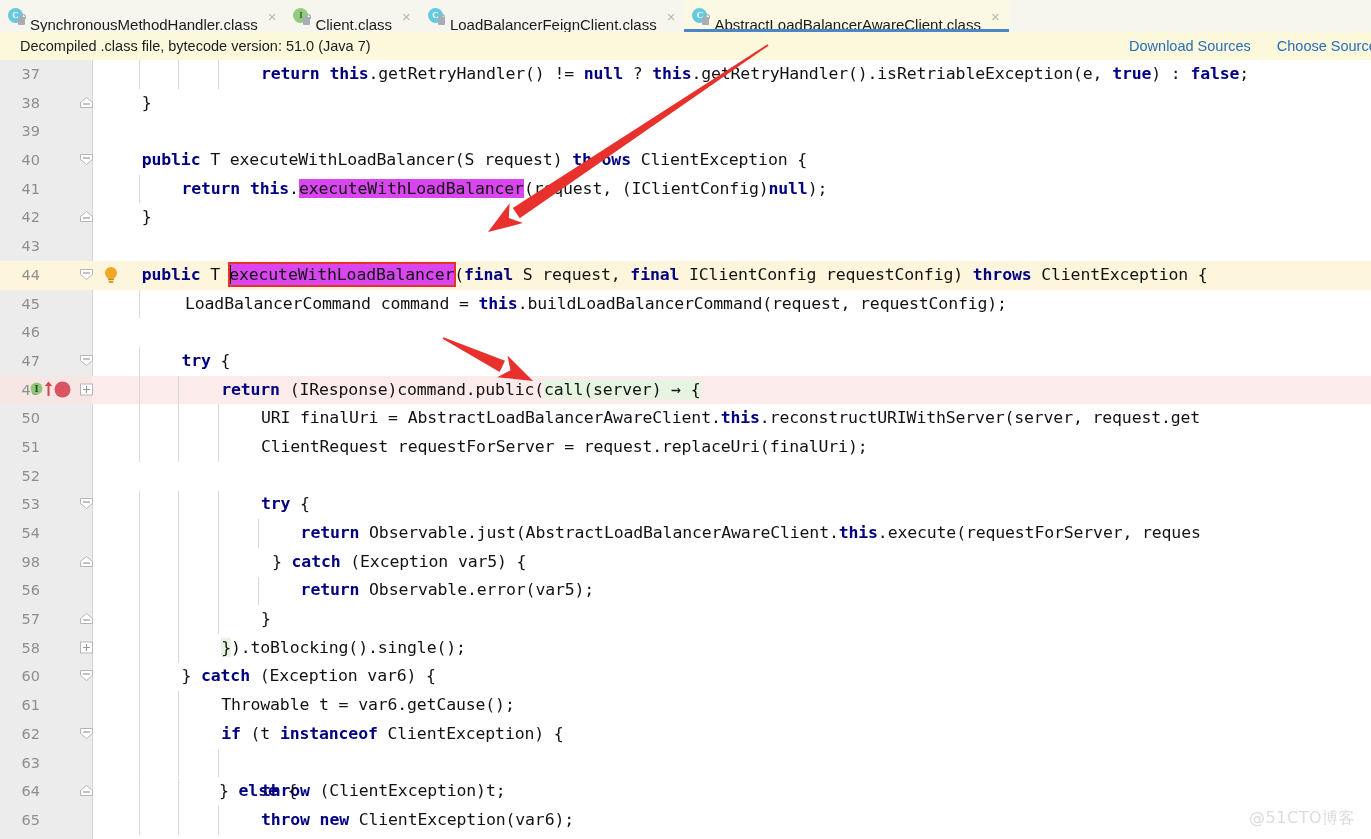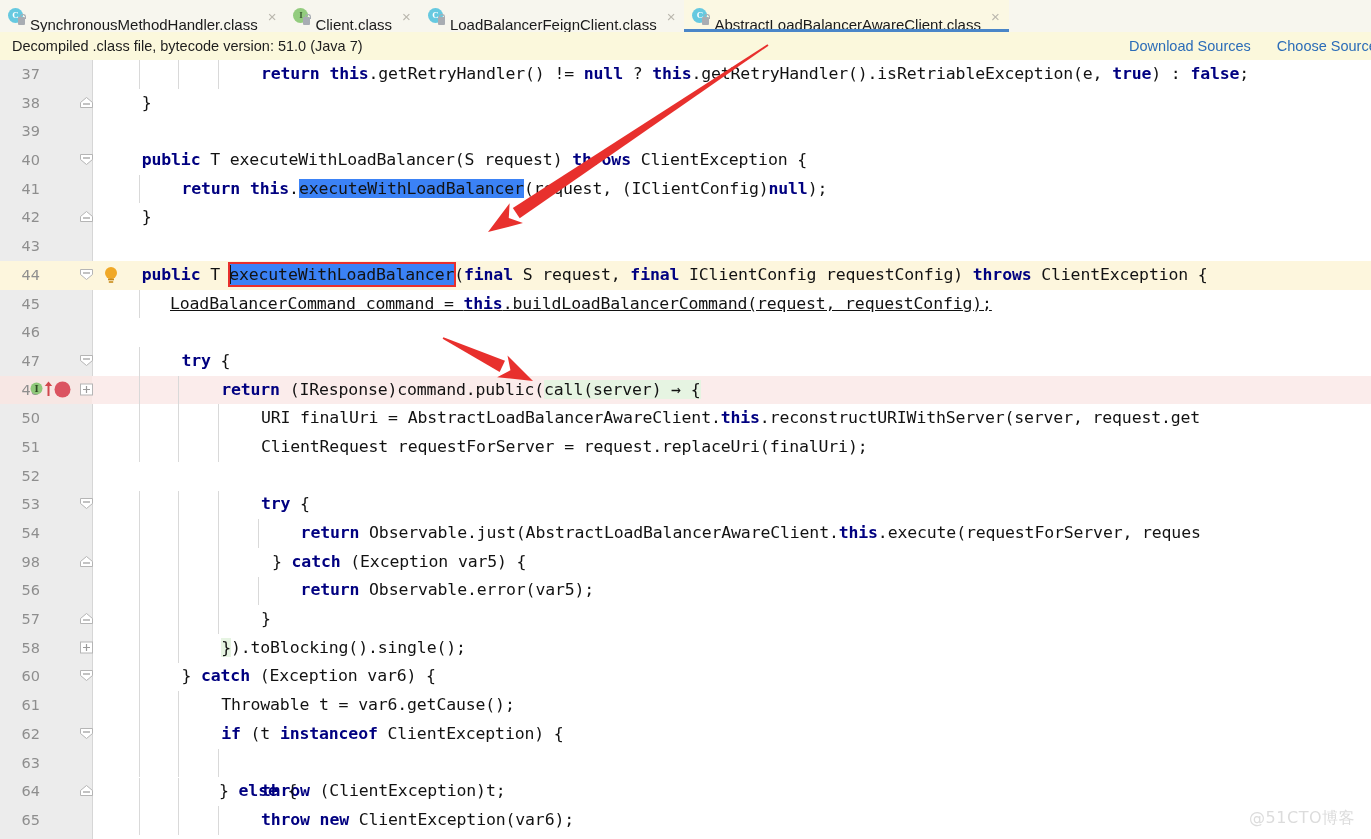--- a/index.html
+++ b/index.html
@@ -72,21 +72,21 @@
     font-family: "Liberation Sans", sans-serif;
   }
 
   
   .notifbar {
     position: absolute; top: 32px; left: 0;
     width: 1371px; height: 28px;
     background: #fbf8dc;
     display: flex; align-items: center;
     font-size: 14.5px; color: #1d1d1d;
-    padding-left: 12px;
+    padding-left: 20px;
     overflow: hidden;
   }
   .notif-text { white-space: nowrap; }
   .notif-actions {
     position: absolute; right: 0; top: 0;
     height: 28px; display: flex; align-items: center;
     padding-right: 0px;
   }
   .notif-link {
     color: #2b6cb8; font-size: 14.5px;
@@ -160,21 +160,21 @@
   .gicon { position: absolute; top: 5px; }
   .g-run  { left: 30px; }
   .g-arrow{ left: 44px; }
   .g-bp   { left: 54px; }
 
   .bulb { position: absolute; left: 103px; top: 5px; }
 
   
   .kw   { color: #000080; font-weight: bold; }
   .id   { color: #121212; }
-  .sel  { background: #3b82f6; }
+  .sel  { background: #d946ef; }
   .lam  { background: #e6f4e2; }
   .brc  { background: #e6f4e2; }
 
   
   .redbox {
     outline: 2.4px solid #e8302d;
     position: relative;
     padding: 1px 0;
   }
   .caret {
@@ -312,21 +312,21 @@
           </div>
           <span class="bulb"><svg width="16" height="18">
               <circle cx="8" cy="7" r="6" fill="#f0a826"></circle>
               <rect x="5" y="12.5" width="6" height="1.8" fill="#c98a1a"></rect>
               <rect x="5.8" y="15.2" width="4.4" height="1.6" fill="#c98a1a"></rect>
             </svg></span>
           <div class="code" style="left: 141.72px;"><span class="kw">public</span><span> T </span><span class="sel redbox"><span class="caret"></span>executeWithLoadBalancer</span><span>(</span><span class="kw">final</span><span> S request, </span><span class="kw">final</span><span> IClientConfig requestConfig) </span><span class="kw">throws</span><span> ClientException {</span></div>
         </div>
         <div class="row">
           <div class="lineno">45</div>
-          <div class="code" style="left: 170px; text-decoration: underline;"><span>LoadBalancerCommand command = </span><span class="kw">this</span><span>.buildLoadBalancerCommand(request, requestConfig);</span></div>
+          <div class="code" style="left: 185px;"><span>LoadBalancerCommand command = </span><span class="kw">this</span><span>.buildLoadBalancerCommand(request, requestConfig);</span></div>
         </div>
         <div class="row">
           <div class="lineno">46</div>
           <div class="code" style="left: 102px;"></div>
         </div>
         <div class="row">
           <div class="lineno">47</div>
           <div class="fold">
             <svg width="15" height="13">
               <path d="M1.5 1.5 H13.5 V6.5 L7.5 11.5 L1.5 6.5 Z" stroke="#b5b5b5" fill="#ffffff" stroke-width="1"></path>

